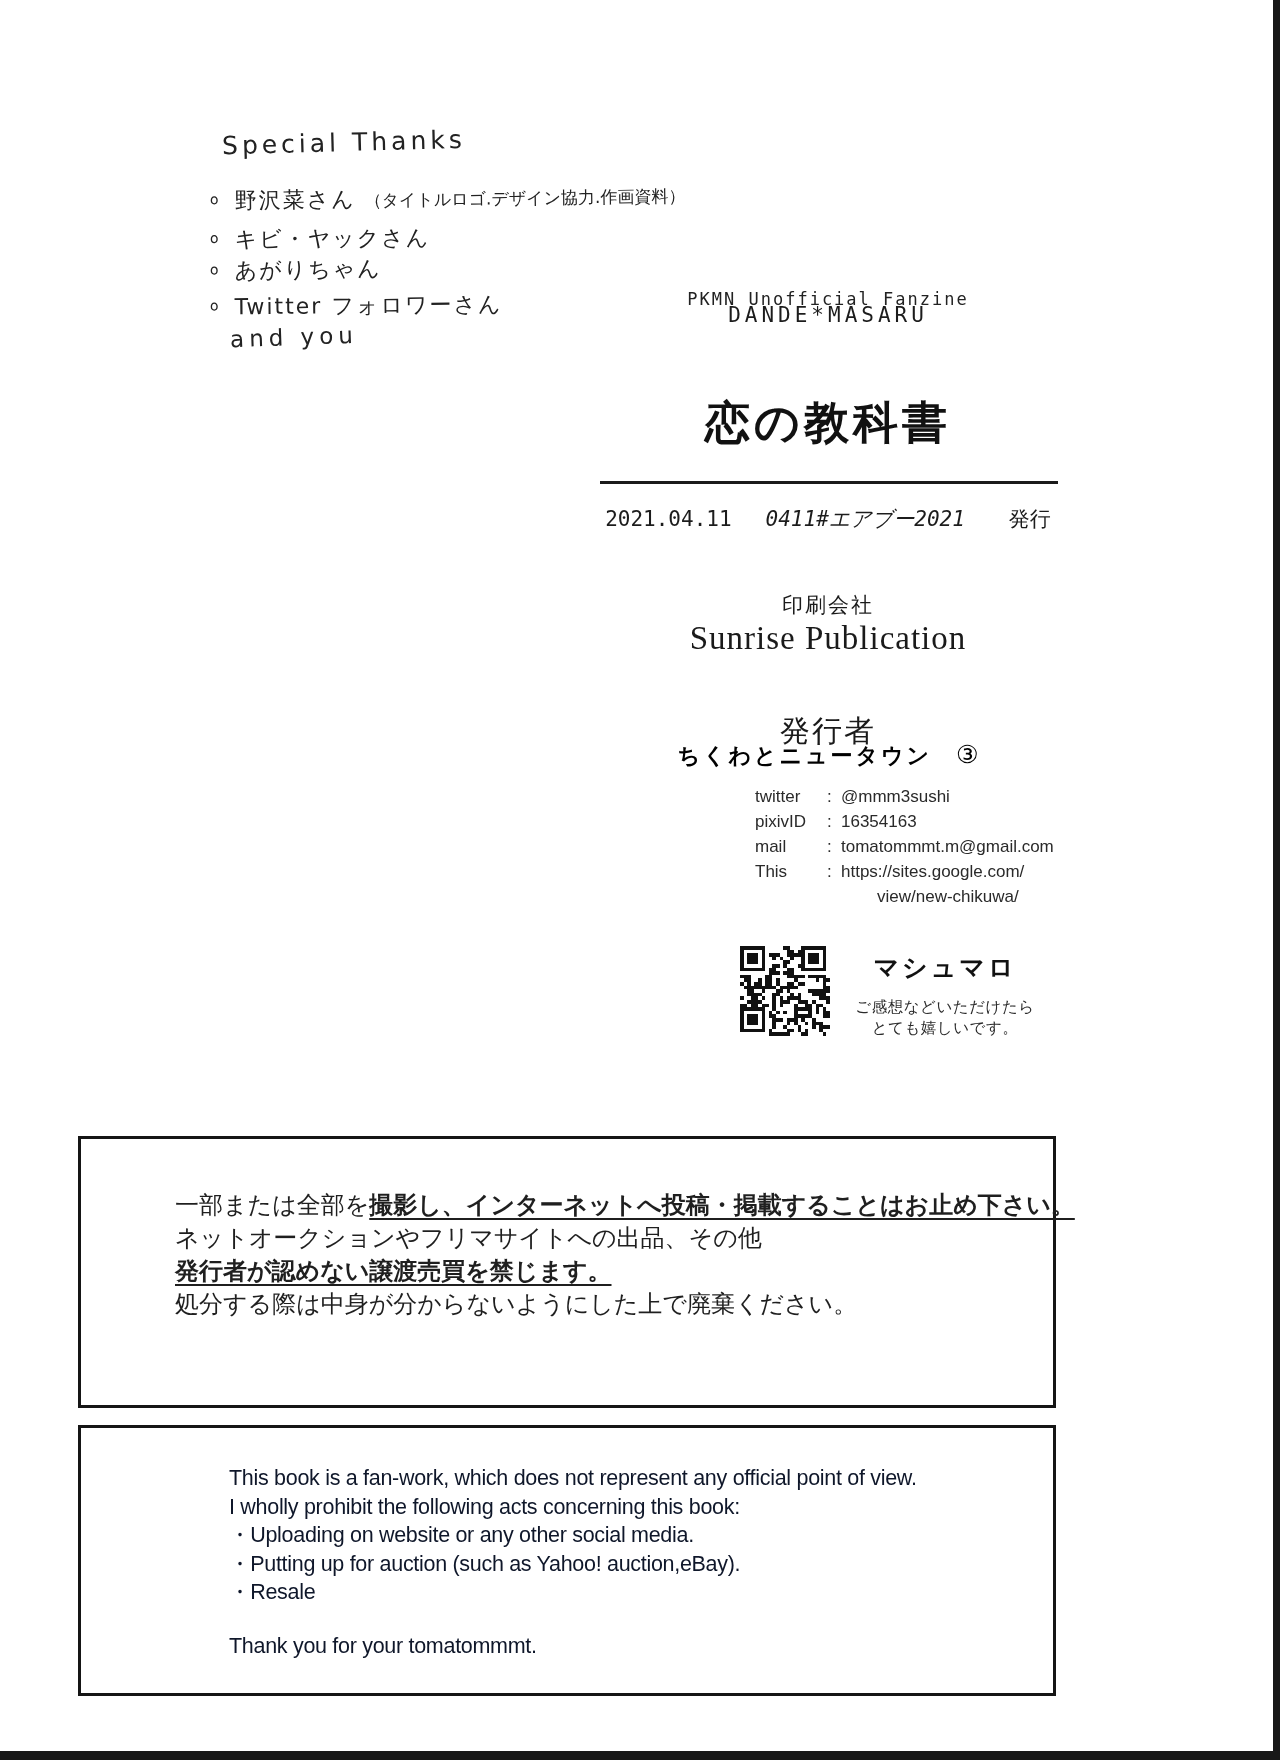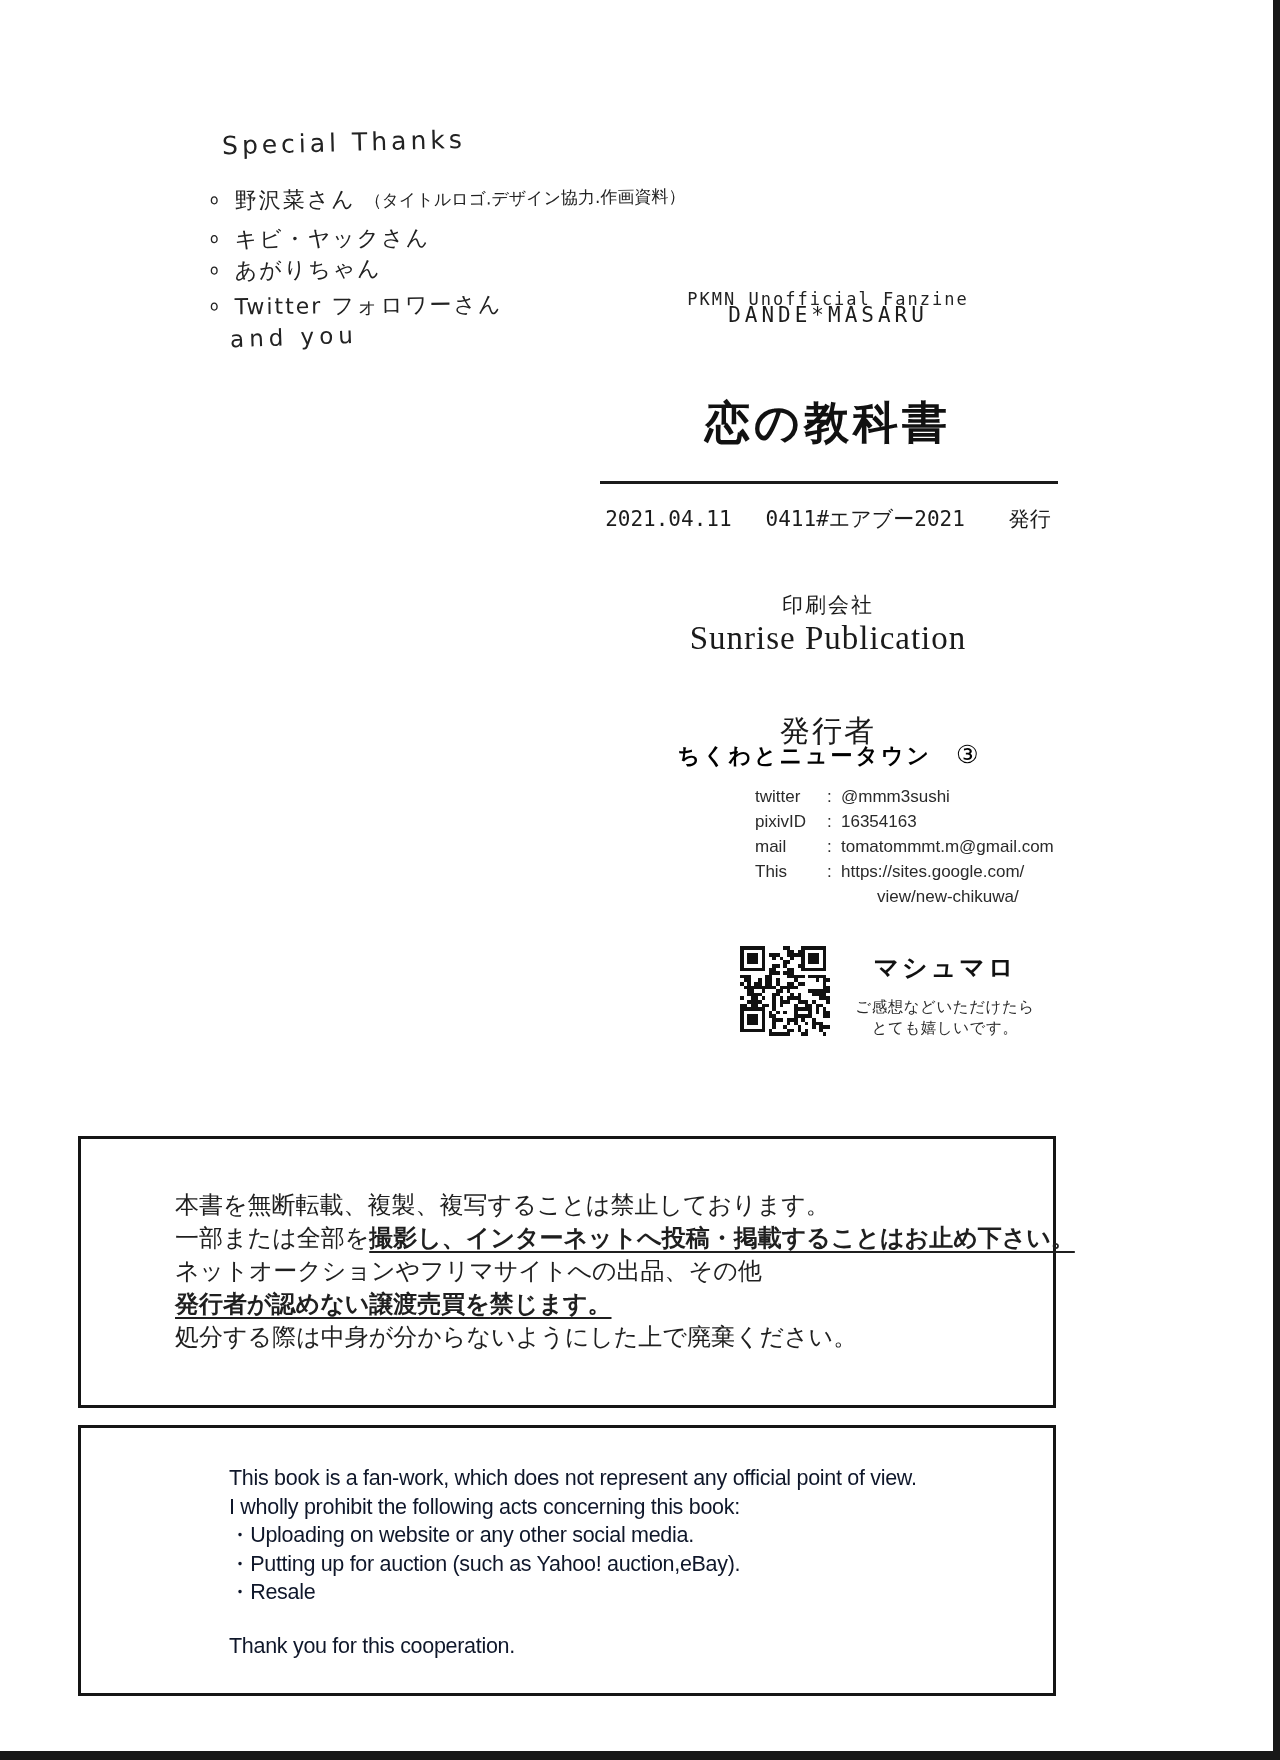--- a/index.html
+++ b/index.html
@@ -25,21 +25,21 @@
 
   
   .ccol{position:absolute;left:428px;width:800px;text-align:center;white-space:nowrap;}
   .mono{font-family:"DejaVu Sans Mono","Liberation Mono",monospace;}
   .serif{font-family:"Liberation Serif","DejaVu Serif",serif;}
   .fz-series{top:289px;font-size:17px;letter-spacing:2px;color:#222;}
   .fz-pairing{top:303px;font-size:21px;letter-spacing:4px;color:#1c1c1c;}
   .book-title{top:393px;font-size:45px;font-weight:bold;letter-spacing:4px;color:#111;text-align:center;}
   .title-rule{position:absolute;left:600px;top:481px;width:458px;height:3px;background:#1b1b1b;}
   .pub-line{top:505px;font-size:21px;color:#1c1c1c;}
-  .pub-line .seg2{margin-left:34px;}
+  .pub-line .seg2{margin-left:34px;font-style:italic;}
   .pub-line .seg3{margin-left:44px;text-align:center;}
   .printer-label{top:591px;font-size:21px;letter-spacing:2px;}
   .printer-name{top:620px;font-size:33px;letter-spacing:1px;}
   .publisher-label{top:711px;font-size:30px;letter-spacing:2px;}
   .publisher-name{top:740px;font-size:22px;letter-spacing:3px;font-weight:bold;color:#000000;}
   .publisher-name .mark{font-size:25px;font-weight:normal;margin-left:24px;letter-spacing:0;}
 
   
   .contacts{position:absolute;left:755px;top:784px;font-size:17px;color:#2a2a2a;}
   .contact-row{height:25px;line-height:25px;white-space:nowrap;}
@@ -431,34 +431,33 @@
   <div class="mm-block">
     <div class="mm-title">マシュマロ</div>
     <div class="mm-note">
       <div>ご感想などいただけたら</div>
       <div>とても嬉しいです。</div>
     </div>
   </div>
 
   <div class="nbox nbox-jp">
     <div class="inner">
-      <p><span>本書を無断転載、複製、複写することは禁止しております。</span></p>
       <p><span>一部または全部を</span><span class="em">撮影し、インターネットへ投稿・掲載することはお止め下さい。</span></p>
       <p><span>ネットオークションやフリマサイトへの出品、その他</span></p>
       <p><span class="em">発行者が認めない譲渡売買を禁じます。</span></p>
       <p><span>処分する際は中身が分からないようにした上で廃棄ください。</span></p>
     </div>
   </div>
 
   <div class="nbox nbox-en">
     <div class="inner">
       <p>This book is a fan-work, which does not represent any official point of view.</p>
       <p>I wholly prohibit the following acts concerning this book:</p>
       <p>・Uploading on website or any other social media.</p>
       <p>・Putting up for auction (such as Yahoo! auction,eBay).</p>
       <p>・Resale</p>
-      <p class="closing">Thank you for this cooperation.</p>
+      <p class="closing">Thank you for your tomatommmt.</p>
     </div>
   </div>
 
   <div class="edge-right"></div>
   <div class="edge-bottom"></div>
 </div>
 
 </body></html>

